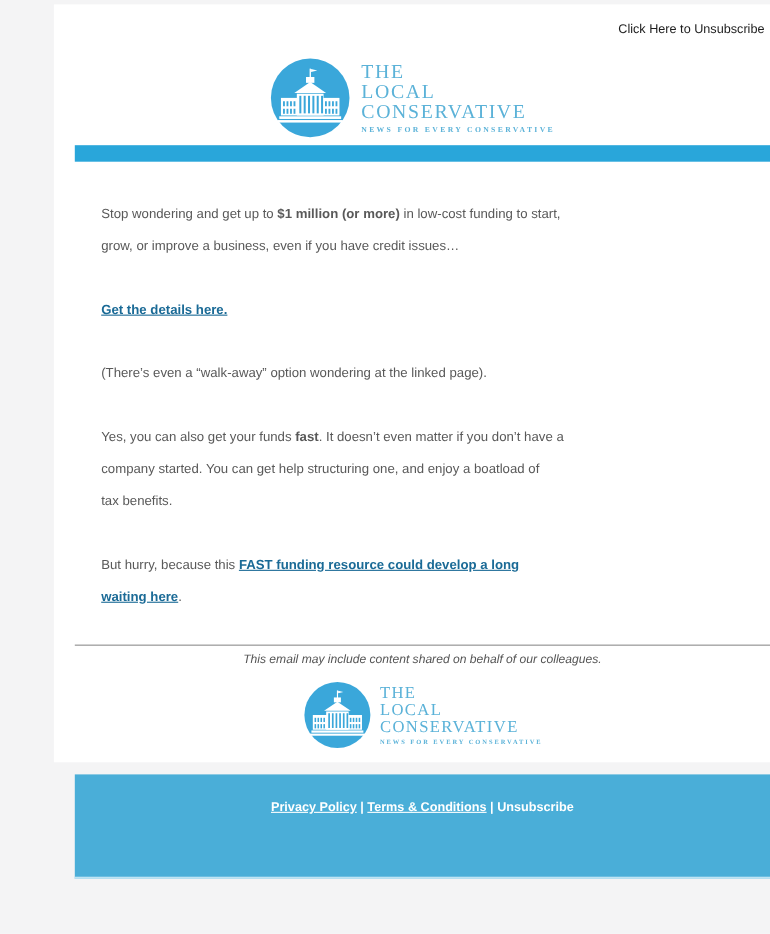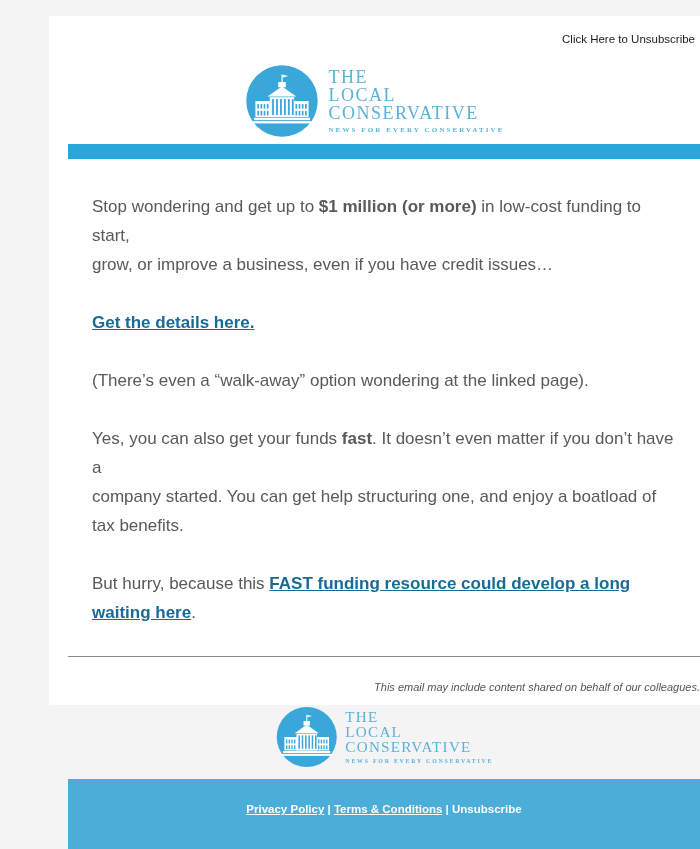--- a/index.html
+++ b/index.html
@@ -9,21 +9,21 @@
     --unsub_dark:#1c1c1c;
   }
   *{box-sizing:border-box;}
   html,body{margin:0;padding:0;}
   body{
     width:700px;height:849px;overflow:hidden;position:relative;
     background:var(--page_gray);
     font-family:"Liberation Sans", sans-serif;
   }
   .email-wrapper{
-    position:absolute;left:49px;top:16px;width:651px;height:689px;
+    position:absolute;left:49px;top:4px;width:651px;height:689px;
     background:#ffffff;
   }
   .unsub-row{ text-align:right; padding:13px 5px 0 0; }
   .top-unsub{
     font-size:11.5px; color:var(--unsub_dark); text-decoration:none;
   }
   
   .logo-row{ display:flex; justify-content:center; margin-top:16px; }
   .logo{ display:flex; align-items:center; }
   .logo-circle{ width:76px; height:76px; display:block; flex:0 0 auto; }
@@ -42,37 +42,37 @@
   .logo-row.small{ margin-top:6px; }
   .logo-row.small .logo{ transform:scale(0.84); transform-origin:center center; }
 
   .blue-bar{
     margin:5px 0 0 19px; width:632px; height:15px;
     background:var(--bar_blue);
   }
   .content{ width:632px; margin-left:19px; }
   .paragraphs{ padding:33px 20px 0 24px; }
   .para{
-    margin:0 0 29px 0; font-size:17px; line-height:29px;
+    margin:0 0 29px 0; font-size:12px; line-height:29px;
     color:var(--body_text);
   }
   .para .bold{ font-weight:bold; }
   .body-link{
     color:var(--link_blue); font-weight:bold; text-decoration:underline;
   }
   .divider{
     margin:27px 0 0 0; border:none; border-top:1px solid var(--divider_gray);
     height:0; width:632px;
   }
   .disclaimer{
-    margin-top:24px; text-align:right; font-size:11px; font-style:italic;
+    margin-top:7px; text-align:center; font-size:11px; font-style:italic;
     color:#555555;
   }
   .blue-footer{
-    margin-top:4px; width:632px; height:95px;
+    margin-top:16px; width:632px; height:95px;
     background:var(--footer_blue);
     border-bottom:2px solid var(--footer_edge);
     text-align:center; padding-top:24px;
   }
   .footer-links{ font-size:11.5px; font-weight:bold; color:#ffffff; }
   .footer-links a{ color:#ffffff; text-decoration:none; }
   .footer-links a.u{ text-decoration:underline; }
   .footer-links .sep{ color:#ffffff; }
   .copyright{
     margin-top:12px; font-size:10.5px; font-weight:bold; color:#ffffff;

